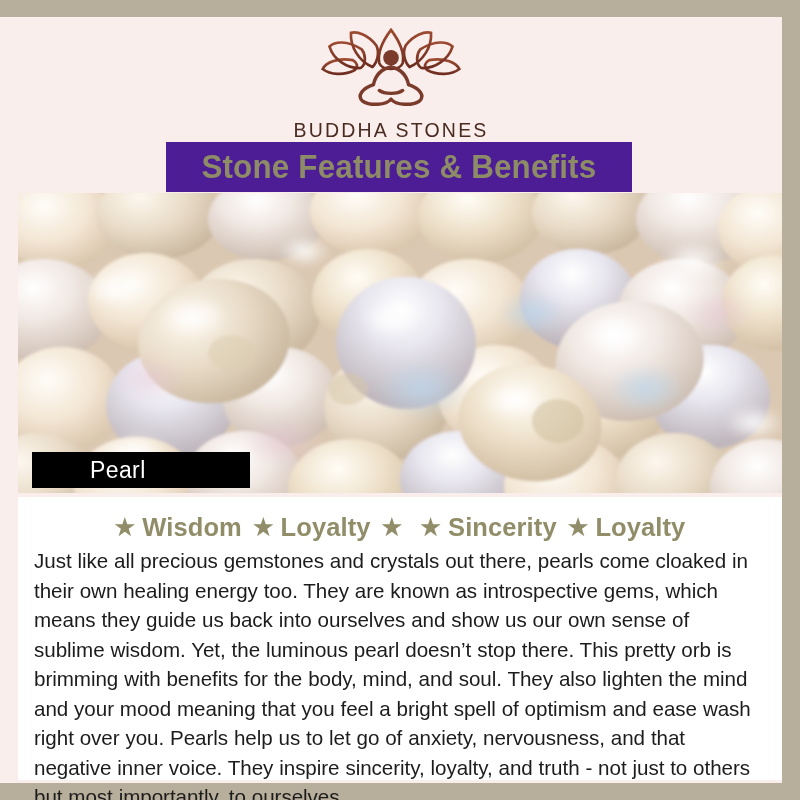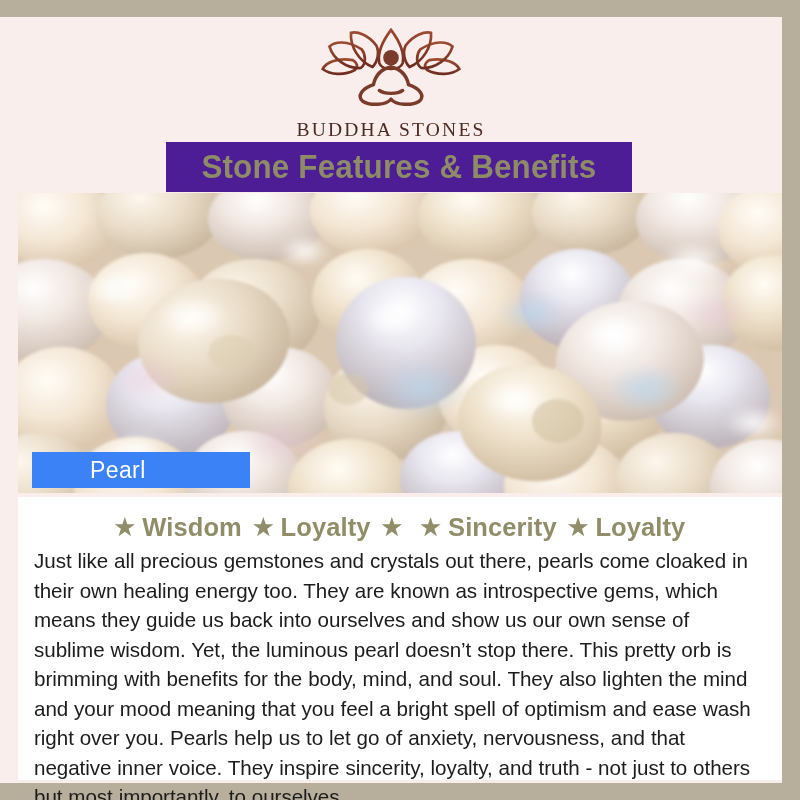--- a/index.html
+++ b/index.html
@@ -46,21 +46,21 @@
     justify-content: flex-start;
   }
   .logo-mark {
     margin-top: 10px;
     width: 170px;
     height: 82px;
     display: block;
   }
   .logo-word {
     margin-top: 10px;
-    font-family: Liberation Serif, serif;
+    font-family: Liberation Sans, sans-serif;
     font-size: 19.5px;
     letter-spacing: 2.2px;
     color: #4a2b22;
     white-space: nowrap;
   }
 
   
   .title-banner {
     position: absolute;
     left: 166px;
@@ -96,21 +96,21 @@
   }
   .photo svg { display: block; width: 100%; height: 100%; }
 
   
   .stone-tab {
     position: absolute;
     left: 32px;
     top: 452px;
     width: 218px;
     height: 36px;
-    background: #3b82f6;
+    background: #000000;
     display: flex;
     align-items: center;
     z-index: 5;
   }
   .stone-tab-label {
     margin-left: 58px;
     color: #ffffff;
     font-family: "Liberation Sans Narrow", "Liberation Sans", sans-serif;
     font-size: 23px;
     font-weight: normal;

